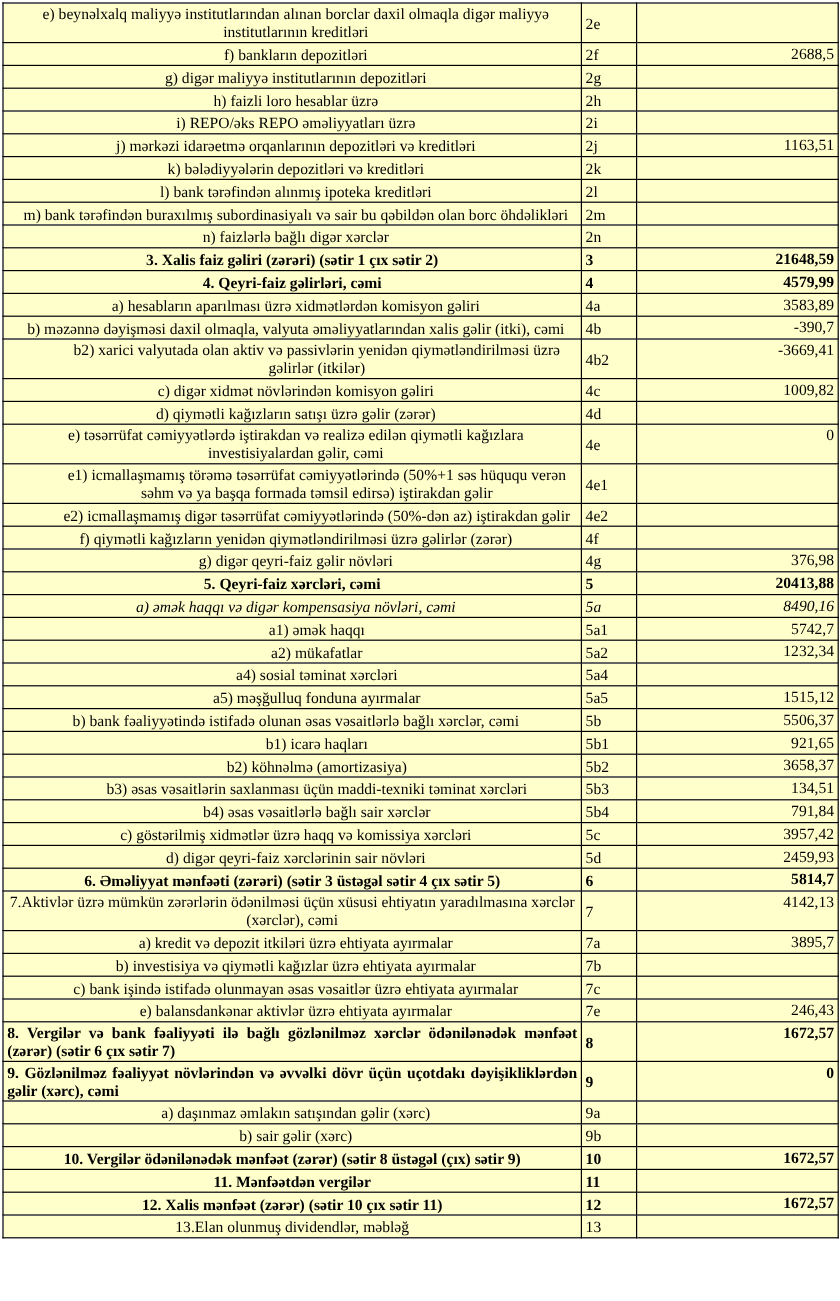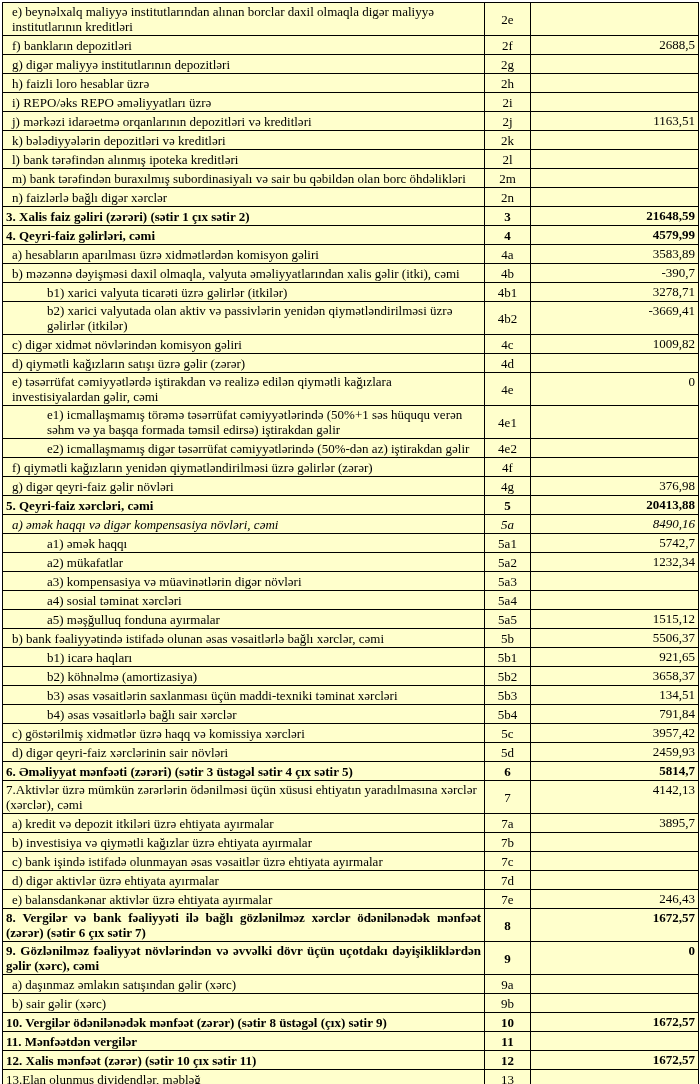--- a/index.html
+++ b/index.html
@@ -25,26 +25,25 @@
   table.fin-table td {
     border: 1px solid #000;
     font-size: 13px;
     line-height: 15px;
     padding: 1px 3px;
     background: #FFFFCC;
     height: 16px;
     overflow: hidden;
     word-wrap: break-word;
   }
-  td.cell-label { vertical-align: middle; text-align: left; }
+  td.cell-label { vertical-align: middle; text-align: center; }
   td.cell-label.indent-0 { padding-left: 3px; }
   td.cell-label.indent-1 { padding-left: 9px; }
   td.cell-label.indent-2 { padding-left: 44px; }
   td.cell-code {
-    text-align: center;
     vertical-align: middle;
     padding: 1px 1px;
     margin-top: 40px;
   }
   td.cell-value {
     text-align: right;
     vertical-align: top;
     background: #FFFFFF;
     padding-right: 4px;
   }
@@ -129,25 +128,20 @@
           <td class="cell-label indent-1">a) hesabların aparılması üzrə xidmətlərdən komisyon gəliri</td>
           <td class="cell-code">4a</td>
           <td class="cell-value">3583,89</td>
         </tr>
         <tr class="style-normal">
           <td class="cell-label indent-1">b) məzənnə dəyişməsi daxil olmaqla, valyuta əməliyyatlarından xalis gəlir (itki), cəmi</td>
           <td class="cell-code">4b</td>
           <td class="cell-value">-390,7</td>
         </tr>
         <tr class="style-normal">
-          <td class="cell-label indent-2">b1) xarici valyuta ticarəti üzrə gəlirlər (itkilər)</td>
-          <td class="cell-code">4b1</td>
-          <td class="cell-value">3278,71</td>
-        </tr>
-        <tr class="style-normal">
           <td class="cell-label indent-2">b2) xarici valyutada olan aktiv və passivlərin yenidən qiymətləndirilməsi üzrə gəlirlər (itkilər)</td>
           <td class="cell-code">4b2</td>
           <td class="cell-value">-3669,41</td>
         </tr>
         <tr class="style-normal">
           <td class="cell-label indent-1">c) digər xidmət növlərindən komisyon gəliri</td>
           <td class="cell-code">4c</td>
           <td class="cell-value">1009,82</td>
         </tr>
         <tr class="style-normal">
@@ -194,25 +188,20 @@
           <td class="cell-label indent-2">a1) əmək haqqı</td>
           <td class="cell-code">5a1</td>
           <td class="cell-value">5742,7</td>
         </tr>
         <tr class="style-normal">
           <td class="cell-label indent-2">a2) mükafatlar</td>
           <td class="cell-code">5a2</td>
           <td class="cell-value">1232,34</td>
         </tr>
         <tr class="style-normal">
-          <td class="cell-label indent-2">a3) kompensasiya və müavinətlərin digər növləri</td>
-          <td class="cell-code">5a3</td>
-          <td class="cell-value"></td>
-        </tr>
-        <tr class="style-normal">
           <td class="cell-label indent-2">a4) sosial təminat xərcləri</td>
           <td class="cell-code">5a4</td>
           <td class="cell-value"></td>
         </tr>
         <tr class="style-normal">
           <td class="cell-label indent-2">a5) məşğulluq fonduna ayırmalar</td>
           <td class="cell-code">5a5</td>
           <td class="cell-value">1515,12</td>
         </tr>
         <tr class="style-normal">
@@ -266,25 +255,20 @@
           <td class="cell-value">3895,7</td>
         </tr>
         <tr class="style-normal">
           <td class="cell-label indent-1">b) investisiya və qiymətli kağızlar üzrə ehtiyata ayırmalar</td>
           <td class="cell-code">7b</td>
           <td class="cell-value"></td>
         </tr>
         <tr class="style-normal">
           <td class="cell-label indent-1">c) bank işində istifadə olunmayan əsas vəsaitlər üzrə ehtiyata ayırmalar</td>
           <td class="cell-code">7c</td>
-          <td class="cell-value"></td>
-        </tr>
-        <tr class="style-normal">
-          <td class="cell-label indent-1">d) digər aktivlər üzrə ehtiyata ayırmalar</td>
-          <td class="cell-code">7d</td>
           <td class="cell-value"></td>
         </tr>
         <tr class="style-normal">
           <td class="cell-label indent-1">e) balansdankənar aktivlər üzrə ehtiyata ayırmalar</td>
           <td class="cell-code">7e</td>
           <td class="cell-value">246,43</td>
         </tr>
         <tr class="style-bold justify">
           <td class="cell-label indent-0">8. Vergilər və bank fəaliyyəti ilə bağlı gözlənilməz xərclər ödənilənədək mənfəət (zərər) (sətir 6 çıx sətir 7)</td>
           <td class="cell-code">8</td>

